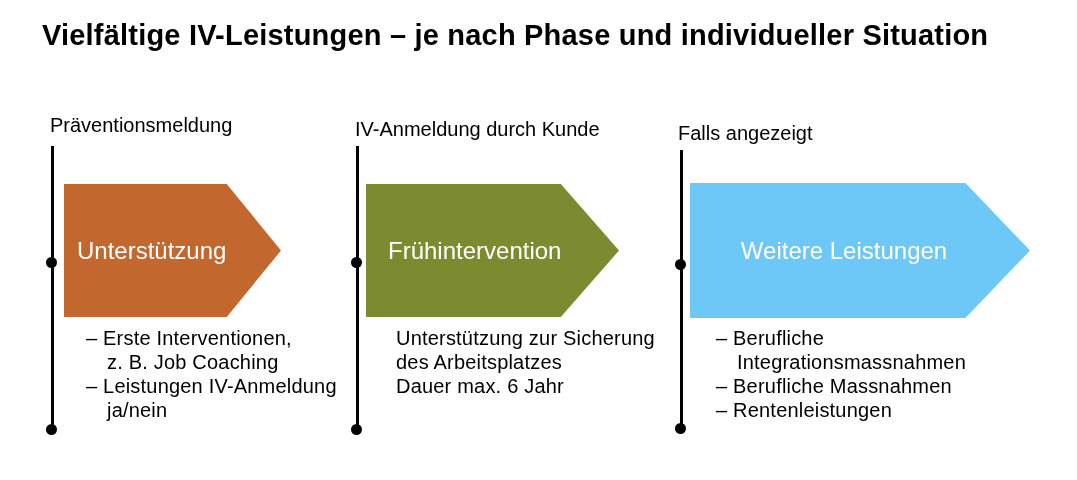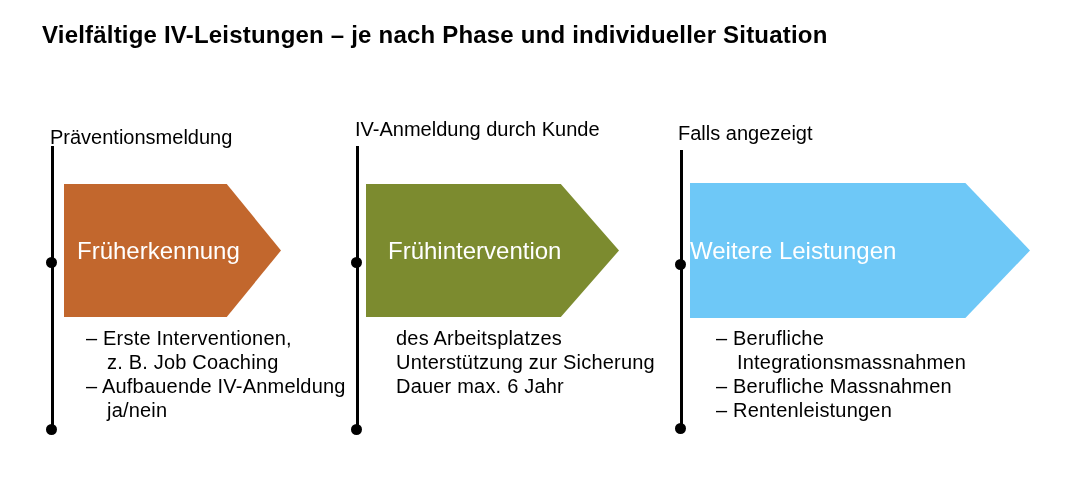--- a/index.html
+++ b/index.html
@@ -10,21 +10,21 @@
     background: #ffffff;
     font-family: "Liberation Sans", sans-serif;
     color: #000000;
     overflow: hidden;
   }
   .title {
     position: absolute;
     left: 42px;
     top: 18px;
     margin: 0;
-    font-size: 24px;
+    font-size: 29px;
     line-height: 34px;
     font-weight: bold;
     letter-spacing: 0.2px;
     white-space: nowrap;
   }
   .top-label {
     position: absolute;
     font-size: 20px;
     line-height: 26px;
     white-space: nowrap;
@@ -41,21 +41,21 @@
     border-radius: 50%;
     background: #000000;
   }
   .arrow {
     position: absolute;
     display: flex;
     align-items: center;
   }
   .arrow-1 { clip-path: polygon(0 0, 75% 0, 100% 50%, 75% 100%, 0 100%); }
   .arrow-2 { clip-path: polygon(0 0, 77% 0, 100% 50%, 77% 100%, 0 100%); }
-  .arrow-3 { clip-path: polygon(0 0, 81% 0, 100% 50%, 81% 100%, 0 100%); justify-content: flex-start; }
+  .arrow-3 { clip-path: polygon(0 0, 81% 0, 100% 50%, 81% 100%, 0 100%); justify-content: center; }
   .arrow-text {
     color: #ffffff;
     font-size: 24px;
     white-space: nowrap;
   }
   .arrow-1 .arrow-text { padding-left: 13px; }
   .arrow-2 .arrow-text { padding-left: 22px; }
   .arrow-3 .arrow-text { padding-right: 32px; }
   .list {
     position: absolute;
@@ -68,44 +68,44 @@
   .list .line { height: 24px; }
   .list .indent { padding-left: 21px; }
 </style>
 </head>
 <body>
 
 <div class="canvas">
 
   <h1 class="title">Vielfältige IV-Leistungen – je nach Phase und individueller Situation</h1>
 
-  <div class="top-label" style="left:50px; top:124px;text-align:center;">Präventionsmeldung</div>
+  <div class="top-label" style="left:50px; top:112px;text-align:center;">Präventionsmeldung</div>
   <div class="vline" style="left:51px; top:146px; height:284px;"></div>
   <div class="dot" style="left:46px; top:257px;"></div>
   <div class="dot" style="left:46px; top:424px;"></div>
   <div class="arrow arrow-1" style="left: 64px; top: 184px; width: 217px; height: 133px; background-color: rgb(194, 103, 45);">
-    <span class="arrow-text">Früherkennung</span>
+    <span class="arrow-text">Unterstützung</span>
   </div>
   <div class="list" style="left:62px; top:326px;">
     <div class="line">– Erste Interventionen,</div>
     <div class="line indent">z. B. Job Coaching</div>
-    <div class="line">– Aufbauende IV-Anmeldung</div>
+    <div class="line">– Leistungen IV-Anmeldung</div>
     <div class="line indent">ja/nein</div>
   </div>
 
   <div class="top-label" style="left:355px; top:116px;text-align:right;">IV-Anmeldung durch Kunde</div>
   <div class="vline" style="left:356px; top:146px; height:283px;"></div>
   <div class="dot" style="left:351px; top:257px;"></div>
   <div class="dot" style="left:351px; top:424px;"></div>
   <div class="arrow arrow-2" style="left: 366px; top: 184px; width: 253px; height: 133px; background-color: rgb(124, 139, 47); text-align: center;">
     <span class="arrow-text">Frühintervention</span>
   </div>
   <div class="list" style="left:372px; top:326px;">
+    <div class="line">Unterstützung zur Sicherung</div>
     <div class="line">des Arbeitsplatzes</div>
-    <div class="line">Unterstützung zur Sicherung</div>
     <div class="line">Dauer max. 6 Jahr</div>
   </div>
 
   <div class="top-label" style="left:678px; top:120px;">Falls angezeigt</div>
   <div class="vline" style="left:680px; top:150px; height:278px;"></div>
   <div class="dot" style="left:675px; top:259px;"></div>
   <div class="dot" style="left:675px; top:423px;"></div>
   <div class="arrow arrow-3" style="left: 690px; top: 183px; width: 340px; height: 135px; background-color: rgb(110, 200, 247);">
     <span class="arrow-text">Weitere Leistungen</span>
   </div>

